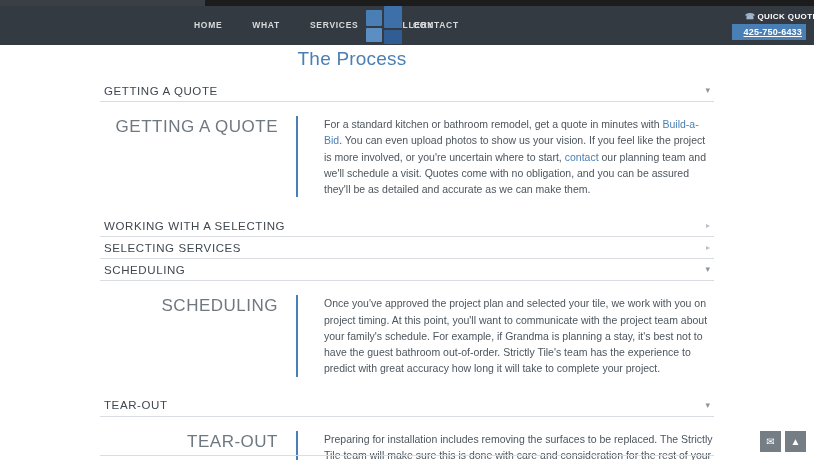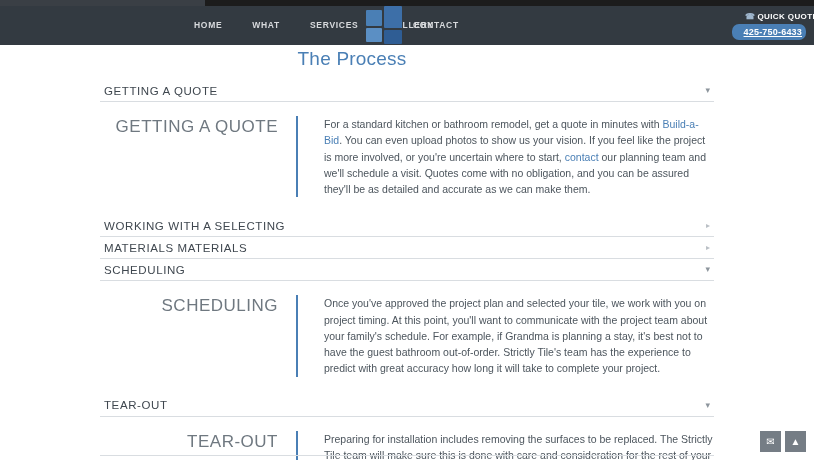--- a/index.html
+++ b/index.html
@@ -96,21 +96,20 @@
   .quickquote .qq-phone {
     display: block;
     margin-top: 3px;
     background: #4a7fb5;
     color: #ffffff;
     font-size: 9px;
     font-weight: bold;
     padding: 3px 4px;
     letter-spacing: 0.2px;
     white-space: nowrap;
-    border-radius: 7px;
   }
 
   
   .page-title {
     position: absolute;
     top: 48px; left: 0;
     width: 704px;
     text-align: center;
     color: #4a7fb5;
     font-size: 19px;
@@ -248,21 +247,21 @@
       <div class="bigword">GETTING A QUOTE</div>
       <div class="bodytext"><span>For a standard kitchen or bathroom remodel, get a quote in minutes with </span><a href="#">Build-a-Bid</a><span>. You can even upload photos to show us your vision. If you feel like the project is more involved, or you're uncertain where to start, </span><a href="#">contact</a><span> our planning team and we'll schedule a visit. Quotes come with no obligation, and you can be assured they'll be as detailed and accurate as we can make them.</span></div>
     </div>
 
     <div class="acc-head">
       <span class="acc-title">WORKING WITH A SELECTING</span>
       <span class="chev closed">▸</span>
     </div>
 
     <div class="acc-head">
-      <span class="acc-title">MATERIALS MATERIALS</span>
+      <span class="acc-title">SELECTING SERVICES</span>
       <span class="chev closed">▸</span>
     </div>
 
     <div class="acc-head">
       <span class="acc-title">SCHEDULING</span>
       <span class="chev">▾</span>
     </div>
     <div class="acc-body">
       <div class="bigword">SCHEDULING</div>
       <div class="bodytext">Once you've approved the project plan and selected your tile, we work with you on project timing. At this point, you'll want to communicate with the project team about your family's schedule. For example, if Grandma is planning a stay, it's best not to have the guest bathroom out-of-order. Strictly Tile's team has the experience to predict with great accuracy how long it will take to complete your project.</div>

